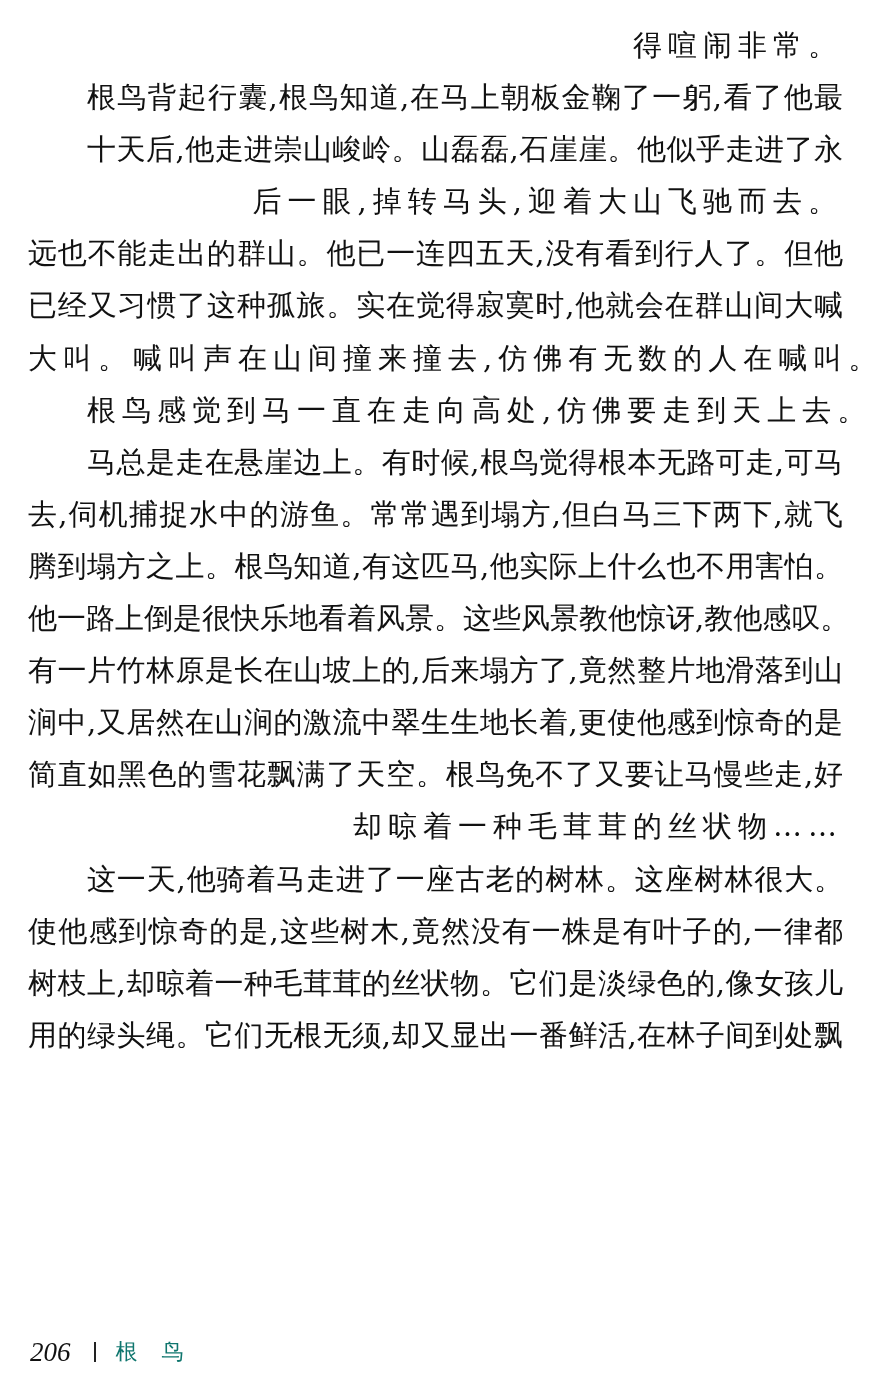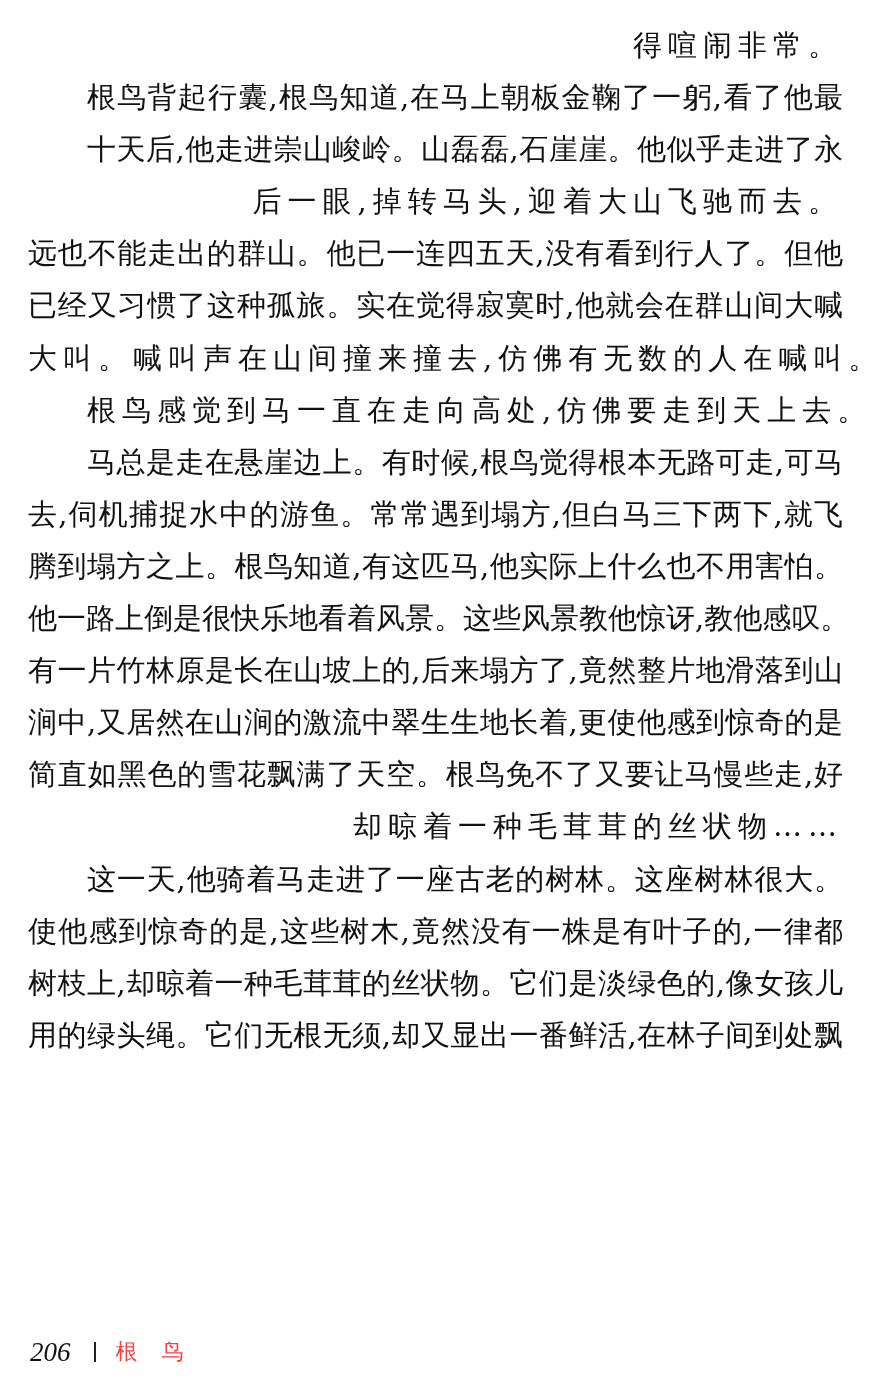--- a/index.html
+++ b/index.html
@@ -57,21 +57,21 @@
     display: inline-block;
     width: 2px;
     height: 20px;
     background: #222222;
     margin-left: 23px;
     margin-right: 20px;
   }
   .book-title {
     font-family: "DejaVu Sans", "Liberation Sans", sans-serif;
     font-size: 22px;
-    color: #ef4444;
+    color: #0f766e;
     letter-spacing: 24px;
   }
 </style>
 </head>
 <body>
 
 <div class="page-body">
   <div class="line end">得喧闹非常。</div>
   <div class="line full indent">根鸟背起行囊,根鸟知道,在马上朝板金鞠了一躬,看了他最</div>
   <div class="line full indent">十天后,他走进崇山峻岭。山磊磊,石崖崖。他似乎走进了永</div>

